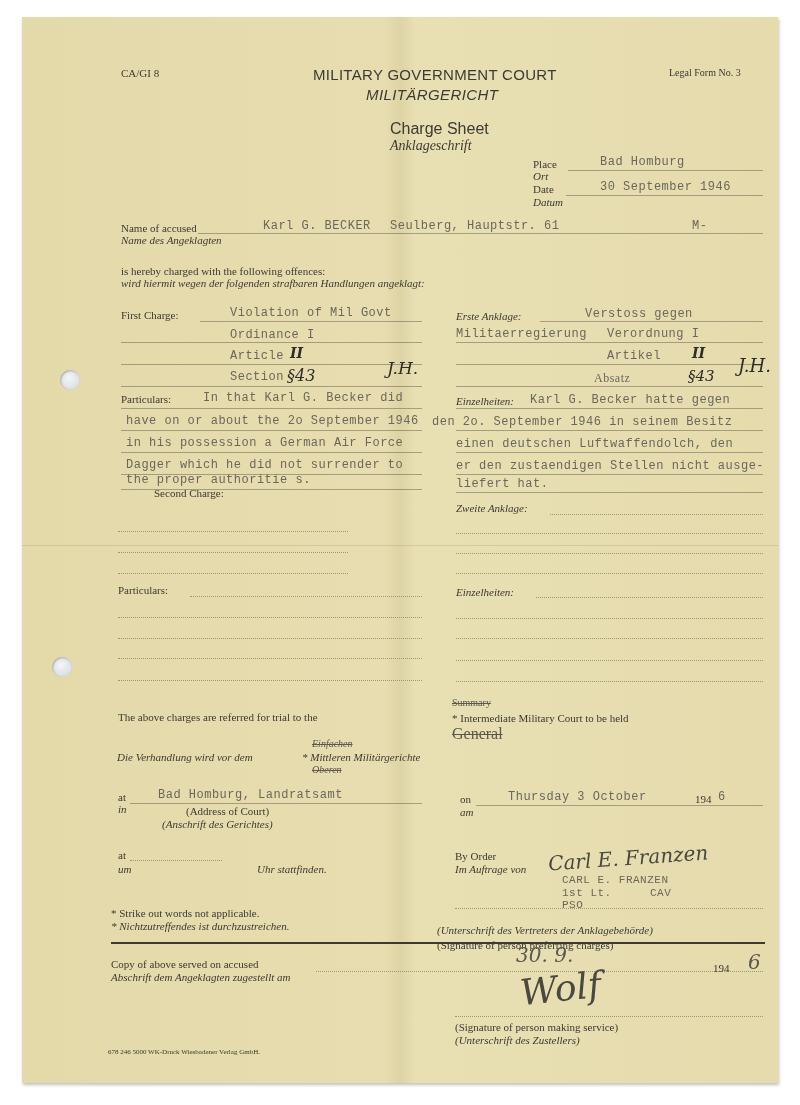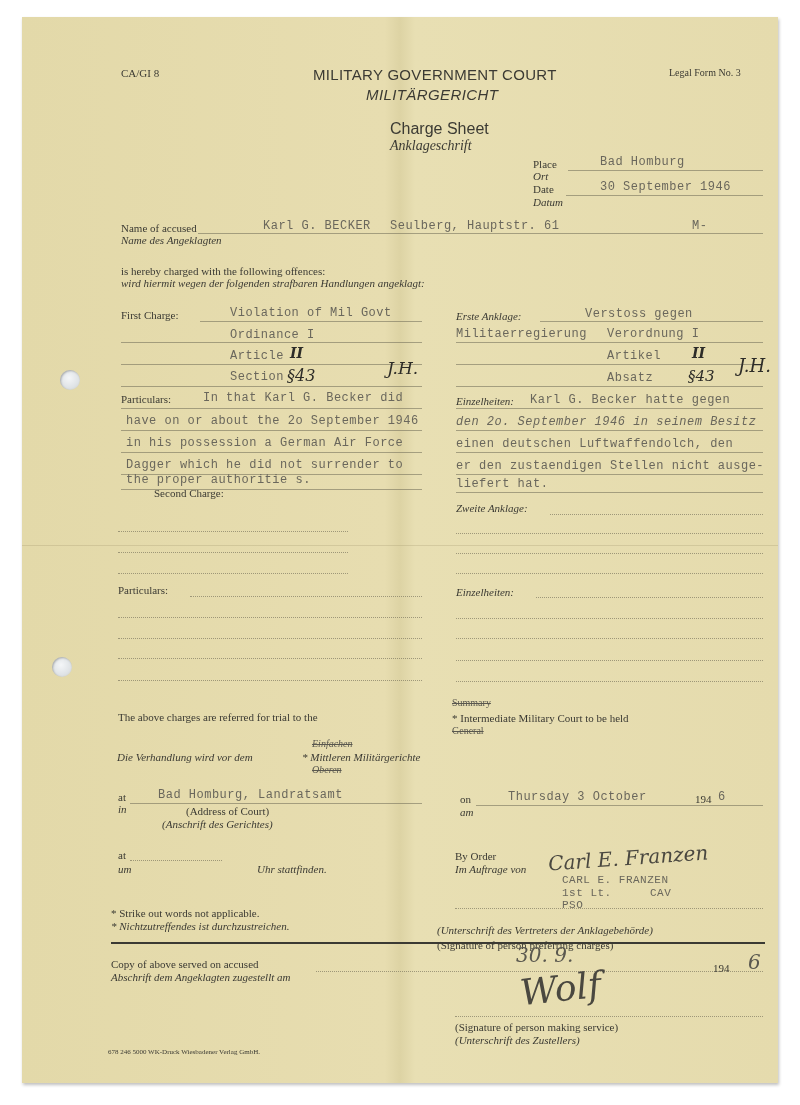--- a/index.html
+++ b/index.html
@@ -83,29 +83,29 @@
 <div class="abs serif lbl it" style="left:456px; top:310px;">Erste Anklage:</div>
 <div class="line" style="left:540px; top:321px; width:223px;"></div>
 <div class="abs mono" style="left:585px; top:307px;">Verstoss gegen</div>
 <div class="line" style="left:456px; top:342px; width:307px;"></div>
 <div class="abs mono" style="left:456px; top:327px;">Militaerregierung</div>
 <div class="abs mono" style="left:607px; top:327px;">Verordnung I</div>
 <div class="line" style="left:456px; top:364px; width:307px;"></div>
 <div class="abs mono" style="left:607px; top:349px;">Artikel</div>
 <div class="abs hand" style="left:692px; top:345px; font-size:14px; font-weight:bold;">II</div>
 <div class="line" style="left:456px; top:386px; width:307px;"></div>
-<div class="abs mono" style="left:607px; top:371px;">Absatz</div>
+<div class="abs mono" style="left:594px; top:371px;font-family:Liberation Serif, serif;">Absatz</div>
 <div class="abs hand" style="left:688px; top:367px; font-size:15px;">§43</div>
 <div class="abs hand" style="left:738px; top:355px; font-size:18px;">J.H.</div>
 
 <div class="abs serif lbl it" style="left:456px; top:395px;">Einzelheiten:</div>
 <div class="line" style="left:456px; top:408px; width:307px;"></div>
 <div class="abs mono" style="left:530px; top:393px;">Karl G. Becker hatte gegen</div>
 <div class="line" style="left:456px; top:430px; width:307px;"></div>
-<div class="abs mono" style="left:456px; top:415px;font-style:italic;">den 2o. September 1946 in seinem Besitz</div>
+<div class="abs mono" style="left:432px; top:415px;">den 2o. September 1946 in seinem Besitz</div>
 <div class="line" style="left:456px; top:452px; width:307px;"></div>
 <div class="abs mono" style="left:456px; top:437px;">einen deutschen Luftwaffendolch, den</div>
 <div class="line" style="left:456px; top:474px; width:307px;"></div>
 <div class="abs mono" style="left:456px; top:459px;">er den zustaendigen Stellen nicht ausge-</div>
 <div class="line" style="left:456px; top:492px; width:307px;"></div>
 <div class="abs mono" style="left:456px; top:477px;">liefert hat.</div>
 
 <div class="abs serif lbl" style="left:118px; top:487px;margin-left:36px;">Second Charge:</div>
 <div class="dot" style="left:118px; top:531px; width:230px;"></div>
 <div class="dot" style="left:118px; top:552px; width:230px;"></div>
@@ -125,21 +125,21 @@
 <div class="abs serif lbl it" style="left:456px; top:586px;">Einzelheiten:</div>
 <div class="dot" style="left:536px; top:597px; width:227px;"></div>
 <div class="dot" style="left:456px; top:618px; width:307px;"></div>
 <div class="dot" style="left:456px; top:638px; width:307px;"></div>
 <div class="dot" style="left:456px; top:660px; width:307px;"></div>
 <div class="dot" style="left:456px; top:681px; width:307px;"></div>
 
 <div class="abs serif lbl" style="left:118px; top:711px;">The above charges are referred for trial to the</div>
 <div class="abs serif lbl strike" style="left:452px; top:697px; font-size:10px;">Summary</div>
 <div class="abs serif lbl" style="left:452px; top:712px;">* <span>Intermediate Military Court to be held</span></div>
-<div class="abs serif lbl strike" style="left:452px; top:725px; font-size:10px;">General</div>
+<div class="abs serif lbl strike" style="left:452px; top:725px; font-size:16px;">General</div>
 
 <div class="abs serif lbl it strike" style="left:312px; top:738px; font-size:10px;">Einfachen</div>
 <div class="abs serif lbl it" style="left:117px; top:751px;">Die Verhandlung wird vor dem</div>
 <div class="abs serif lbl it" style="left:302px; top:751px;">* <span>Mittleren Militärgerichte</span></div>
 <div class="abs serif lbl it strike" style="left:312px; top:764px; font-size:10px;">Oberen</div>
 
 <div class="abs serif lbl" style="left:118px; top:791px;">at</div>
 <div class="abs serif lbl it" style="left:118px; top:803px;">in</div>
 <div class="line" style="left:130px; top:803px; width:292px;"></div>
 <div class="abs mono" style="left:158px; top:788px;">Bad Homburg, Landratsamt</div>

